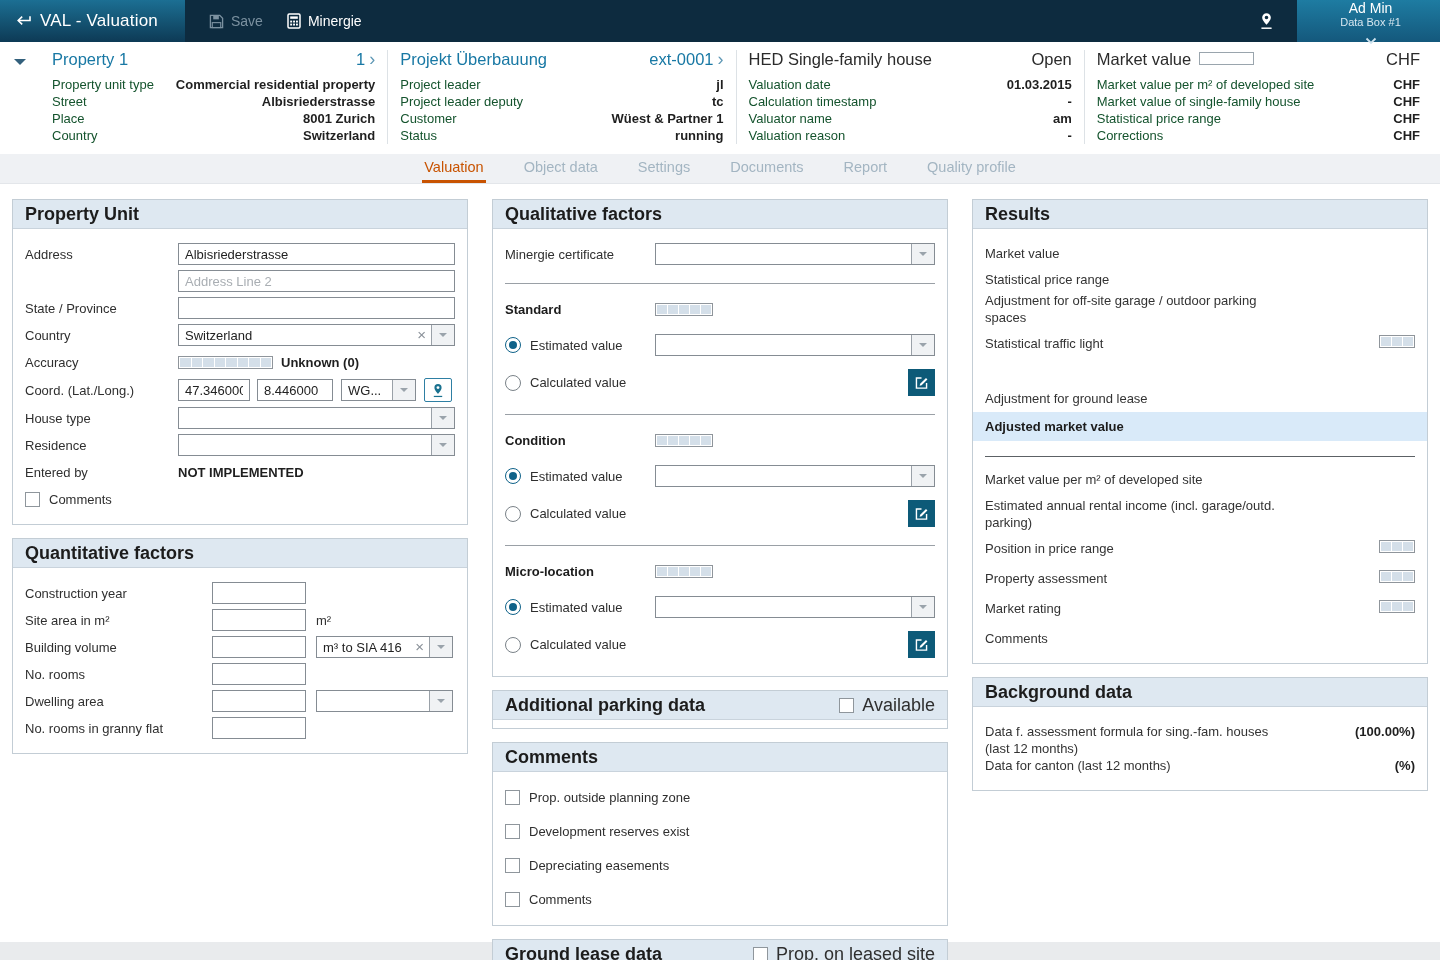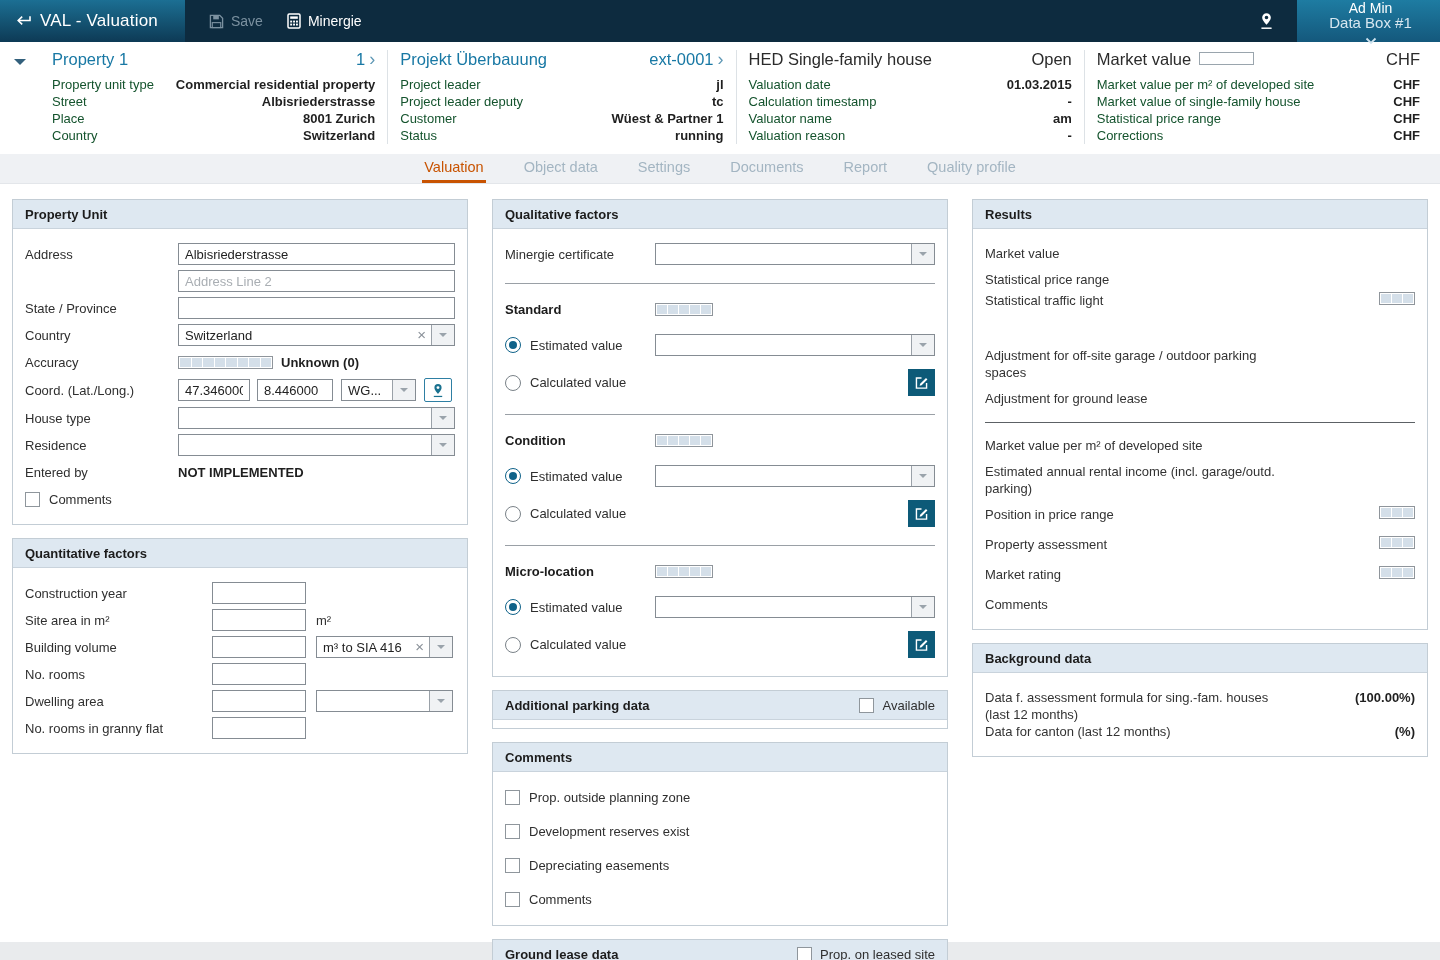--- a/index.html
+++ b/index.html
@@ -25,21 +25,21 @@
     margin-left: 24px; font-size: 14px; cursor: pointer;
   }
   .topbar-action.disabled { color: #7b91a0; }
   .topbar-spacer { flex: 1; }
   .topbar-pin { display:flex; align-items:center; margin-right: 22px; color:#fff; }
   .userbox {
     width: 143px; background: linear-gradient(180deg, #1e7ca2, #14587c);
     display: flex; align-items: center; padding: 0 10px 0 14px; gap: 8px; flex-direction: column;
   }
   .userbox .u-name { font-size: 14px; line-height: 16px; }
-  .userbox .u-sub  { font-size: 15px; color: #d7e7f0; line-height: 13px; }
+  .userbox .u-sub  { font-size: 11px; color: #d7e7f0; line-height: 13px; }
   .userbox .u-text { flex: 1; text-align: center; }
 
   
   .infobar { background: #fff; display: flex; padding: 8px 8px 10px 0; }
   .info-toggle { width: 40px; display: flex; justify-content: center; padding-top: 9px; }
   .tri-down { width:0; height:0; border:6px solid transparent; border-top-color:#33607c; border-bottom:none; }
   .info-col { flex: 1; padding: 0 12px; }
   .info-col + .info-col { border-left: 1px solid #dde2e6; }
   .info-title { display: flex; align-items: baseline; font-size: 16.5px; margin-bottom: 7px; color: #2b2b2b; }
   .info-title .t-link { color: #1878a4; }
@@ -60,21 +60,21 @@
   .tab.active { color: #c85301; border-bottom-color: #c85301; }
 
   
   .content { background: #fff; height: 758px; padding: 15px 12px 0; display: flex; gap: 24px; align-items: flex-start; }
   .col { width: 456px; flex: 0 0 456px; }
 
   .panel { border: 1px solid #c3cdd5; background: #fff; margin-bottom: 13px; }
   .panel-header {
     height: 29px; background: #dee8f1; border-bottom: 1px solid #c9d3dc;
     display: flex; align-items: center; padding: 0 12px;
-    font-weight: bold; font-size: 13px; color: #1c1c1c;
+    font-weight: bold; font-size: 18px; color: #1c1c1c;
   }
   .panel-header .hdr-check { margin-left: auto; display: flex; align-items: center; gap: 8px; font-weight: normal; color:#2f2f2f; }
   .panel-body { padding: 14px 12px; }
   .panel-thin { height: 8px; background: #fff; }
 
   
   .frow { display: flex; align-items: center; min-height: 22px; margin-bottom: 5px; }
   .f-label { width: 153px; flex: 0 0 153px; color: #2f2f2f; }
   .f-label.w187 { width: 187px; flex-basis: 187px; }
   .f-label.w150 { width: 150px; flex-basis: 150px; }
@@ -600,34 +600,35 @@
       <div class="panel-header">
           <span>Results</span>
         </div>
       <div class="panel-body" style="padding-top:16px;">
         <div class="r-row">
             <span class="r-text">Market value</span>
           </div>
         <div class="r-row" style="margin-bottom:4px;">
             <span class="r-text">Statistical price range</span>
           </div>
+        <div class="r-row wrap">
+            <span class="r-text">Adjustment for off-site garage / outdoor parking spaces</span>
+          </div>
         <div class="r-row" style="margin-bottom:38px;">
           <span class="r-text">Statistical traffic light</span>
           <span class="r-ind segbar seg3">
               <span></span>
               <span></span>
               <span></span>
             </span>
         </div>
-        <div class="r-row wrap">
-            <span class="r-text">Adjustment for off-site garage / outdoor parking spaces</span>
-          </div>
         <div class="r-row" style="margin-bottom:5px;">
             <span class="r-text">Adjustment for ground lease</span>
           </div>
+        <div class="r-highlight">Adjusted market value</div>
         <hr class="dark-divider">
         <div class="r-row">
             <span class="r-text">Market value per m² of developed site</span>
           </div>
         <div class="r-row wrap">
             <span class="r-text">Estimated annual rental income (incl. garage/outd. parking)</span>
           </div>
         <div class="r-row" style="margin-bottom:13px;">
           <span class="r-text">Position in price range</span>
           <span class="r-ind segbar seg3">

